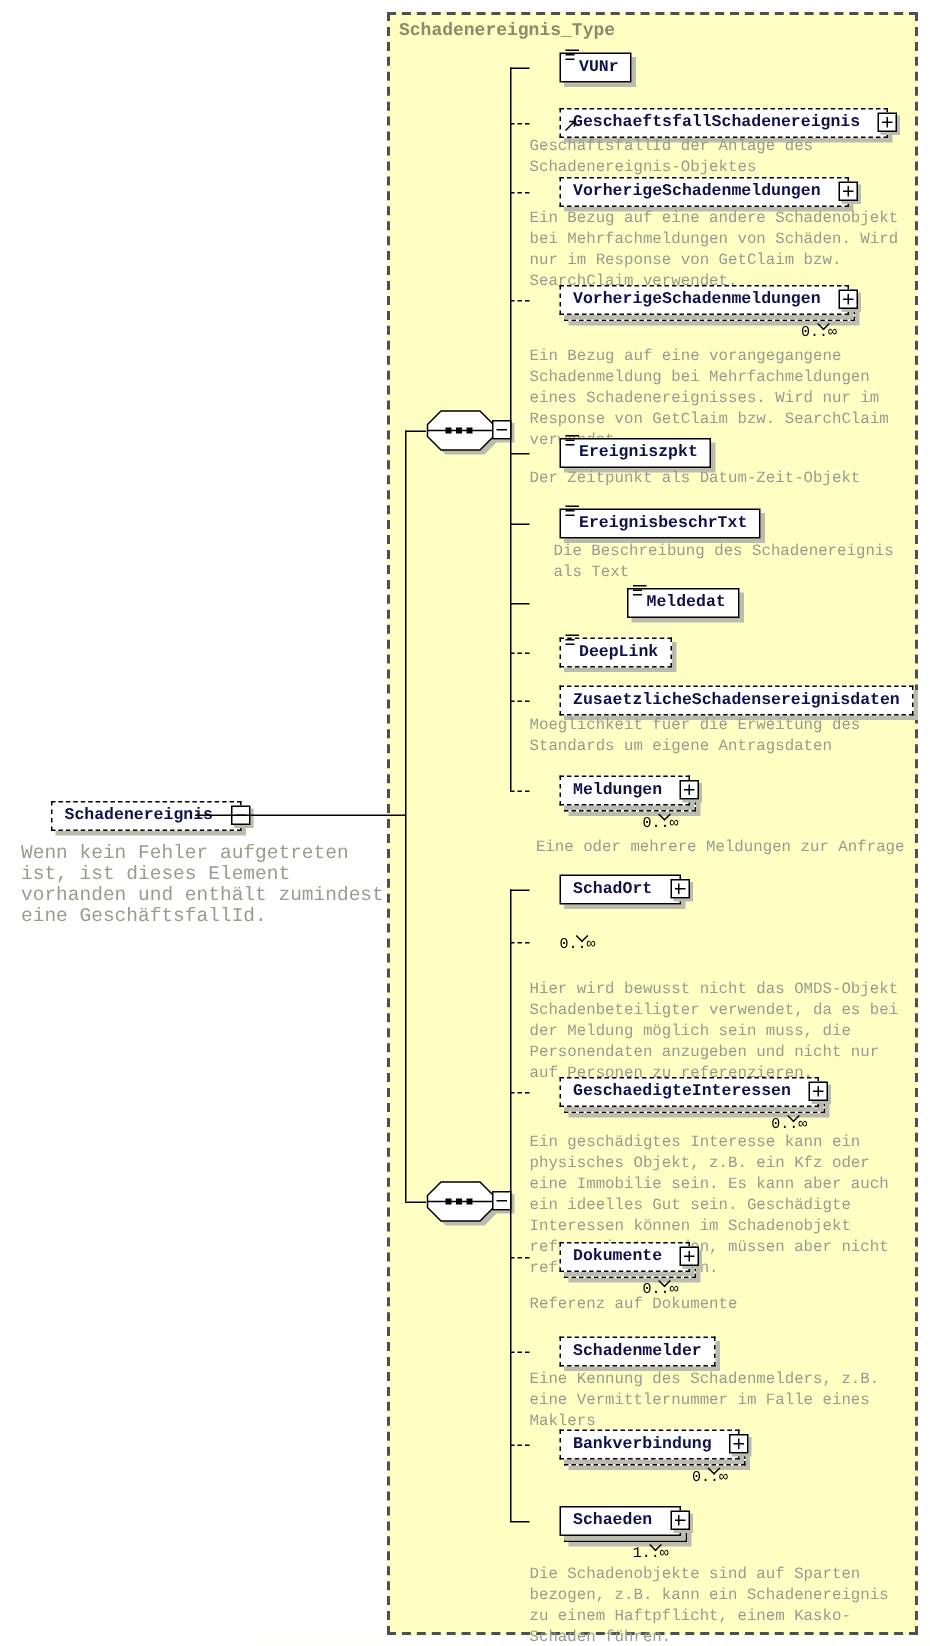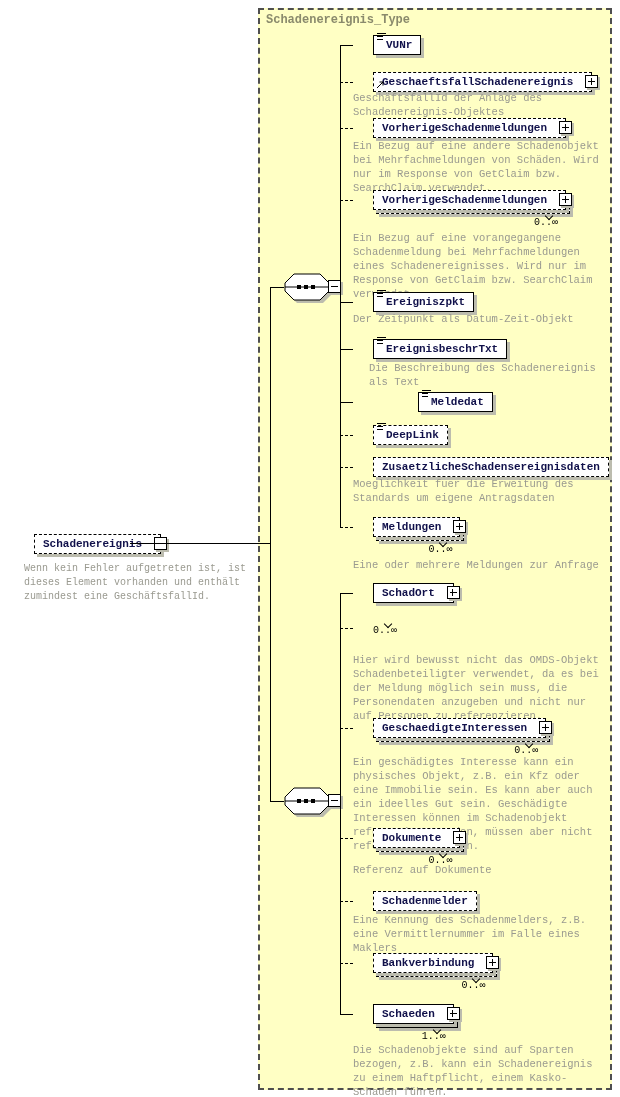--- a/index.html
+++ b/index.html
@@ -31,21 +31,21 @@
   .typeicon i:nth-child(3){top:6px;width:6px;}
   .vtick{align-self:flex-end;width:5px;height:5px;margin:3px 14px 0 0;
          border-right:1px solid #000;border-bottom:1px solid #000;transform:rotate(45deg);}
   .mult{align-self:flex-end;margin:-2px 8px 0 0;font-size:10px;color:#000;}
   .ann{position:absolute;left:353px;width:250px;font-size:10.5px;line-height:14px;color:#9a9a90;}
   .hline{position:absolute;height:0;border-top:1px solid #000;}
   .hline.dash{border-top-style:dashed;}
   .vline{position:absolute;width:0;border-left:1px solid #000;}
   .seq{position:absolute;width:58px;height:32px;}
   .seq .sqicon{left:44px;top:7px;}
-  .root-ann{position:absolute;left:24px;width:244px;font-size:10px;line-height:14px;color:#9a9a90;}
+  .root-ann{position:absolute;left:14px;width:244px;font-size:13px;line-height:14px;color:#9a9a90;}
 </style>
 </head>
 <body>
 
 <div id="canvas">
 
   <div class="ctbox"></div>
   <div class="ctitle">Schadenereignis_Type</div>
 
   <div class="e-item" style="left:14px;top:534px;">
@@ -183,21 +183,21 @@
       <div class="ann" style="top: 477px;">Moeglichkeit fuer die Erweitung des Standards um eigene Antragsdaten</div>
       <div class="hline dash" style="left: 340px; top: 527px; width: 13px;"></div>
       <div class="e-item" style="left: 353px; top: 517px;">
         <div class="ebox dashed multiple pr">
           <span>Meldungen</span>
           <span class="sqicon plus onbox"></span>
         </div>
         <span class="vtick"></span>
         <span class="mult">0..∞</span>
       </div>
-      <div class="ann" style="top: 558px;">Eine oder mehrere Meldungen zur Anfrage</div>
+      <div class="ann" style="top: 558px; text-align: right;">Eine oder mehrere Meldungen zur Anfrage</div>
       <div class="hline" style="left: 340px; top: 593px; width: 13px;"></div>
       <div class="e-item" style="left: 353px; top: 583px;">
         <div class="ebox pr">
           <span>SchadOrt</span>
           <span class="sqicon plus onbox"></span>
         </div>
       </div>
       <div class="hline dash" style="left: 340px; top: 628px; width: 13px;"></div>
       <div class="e-item" style="left: 353px; top: 618px;">
         <span class="vtick"></span>

